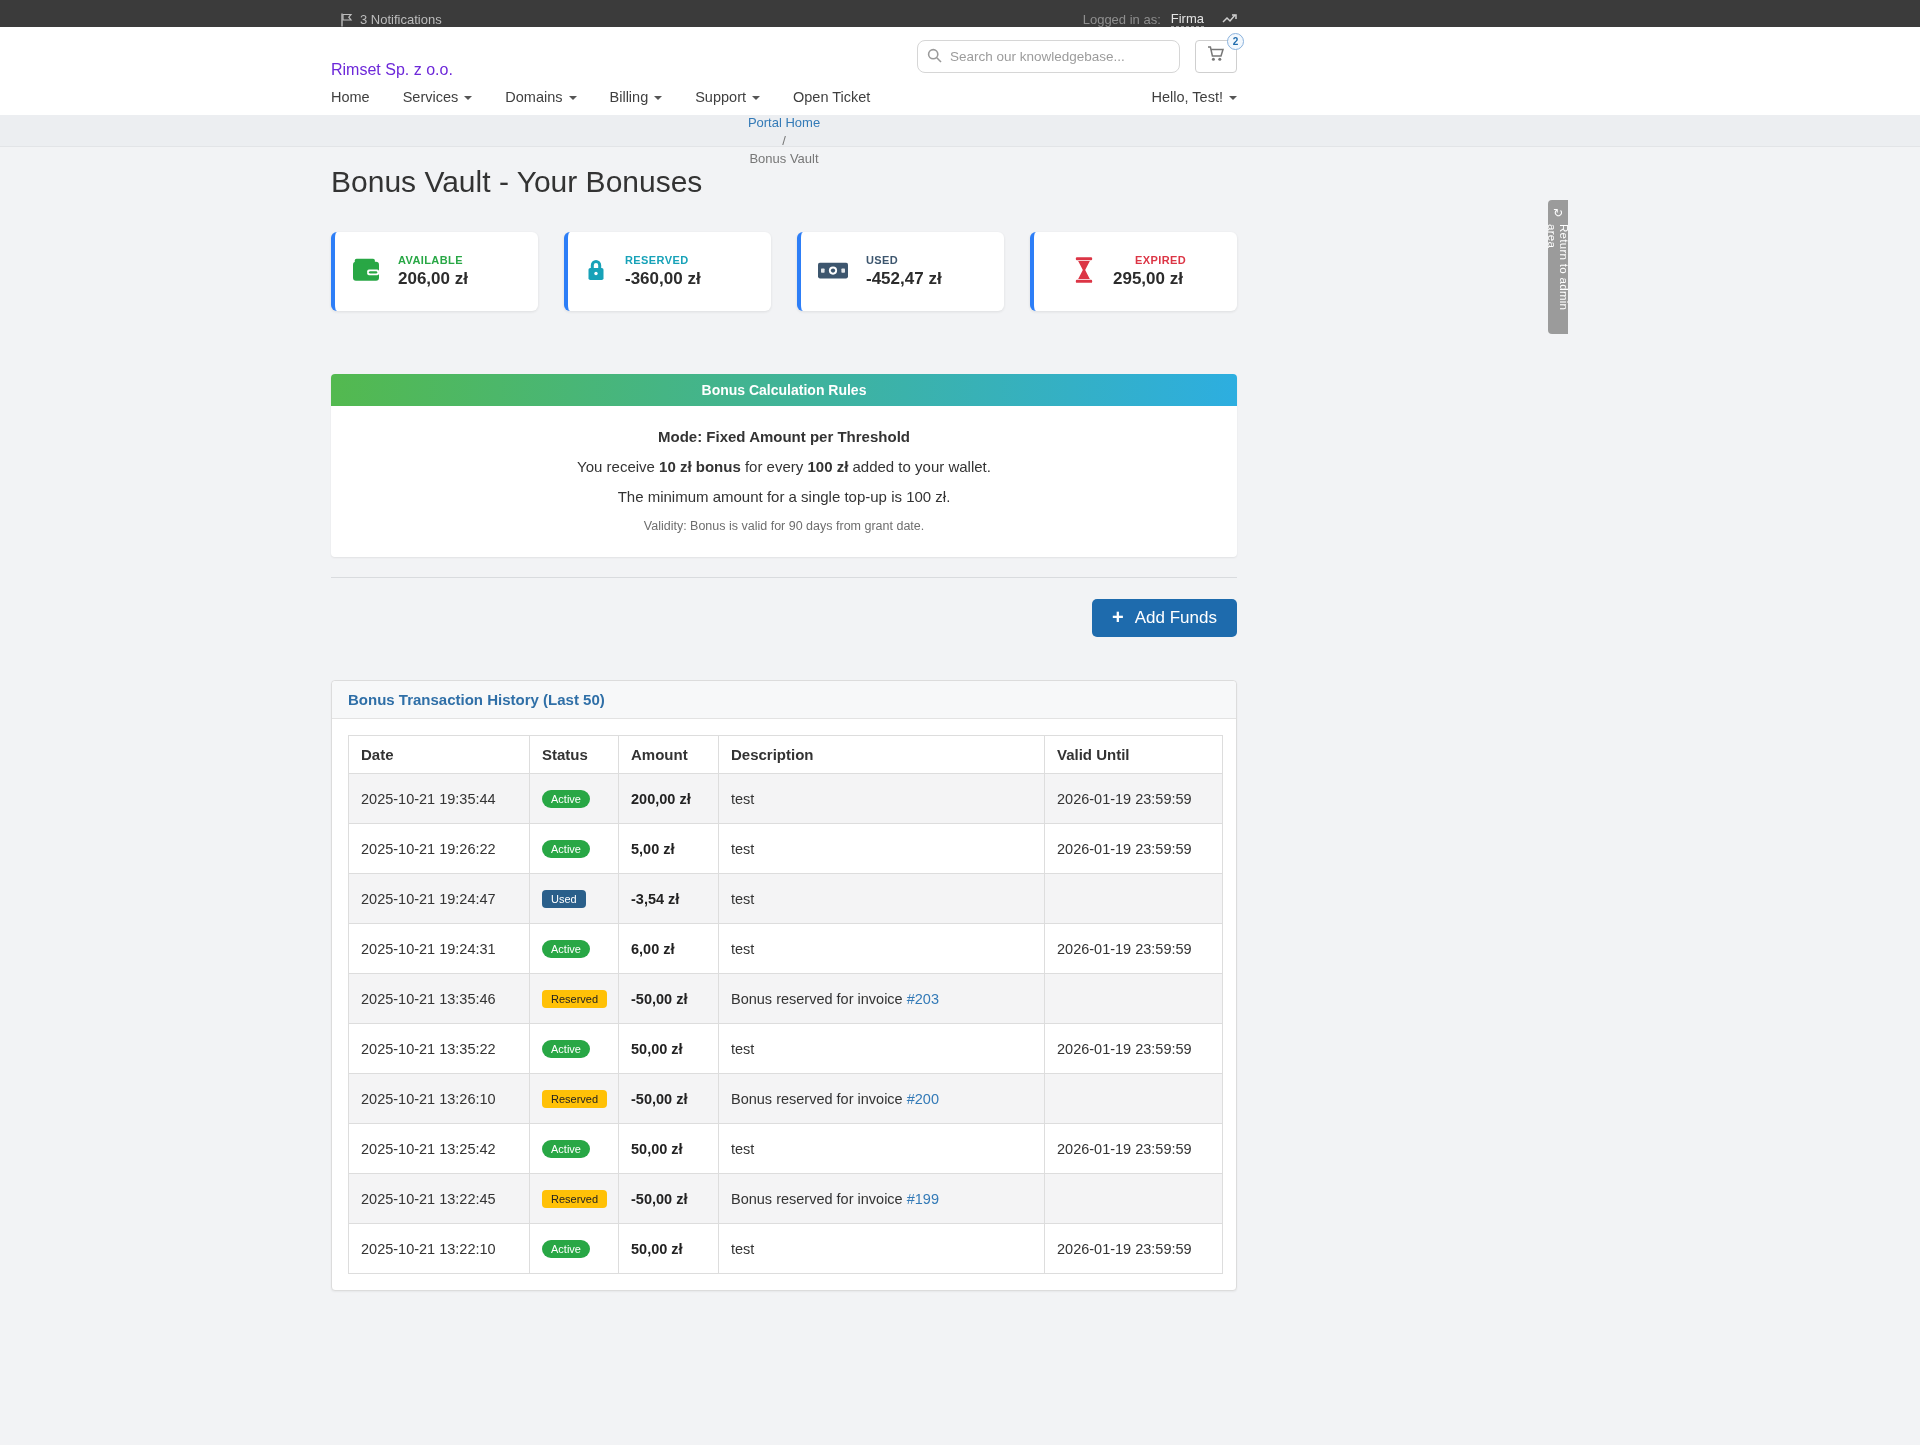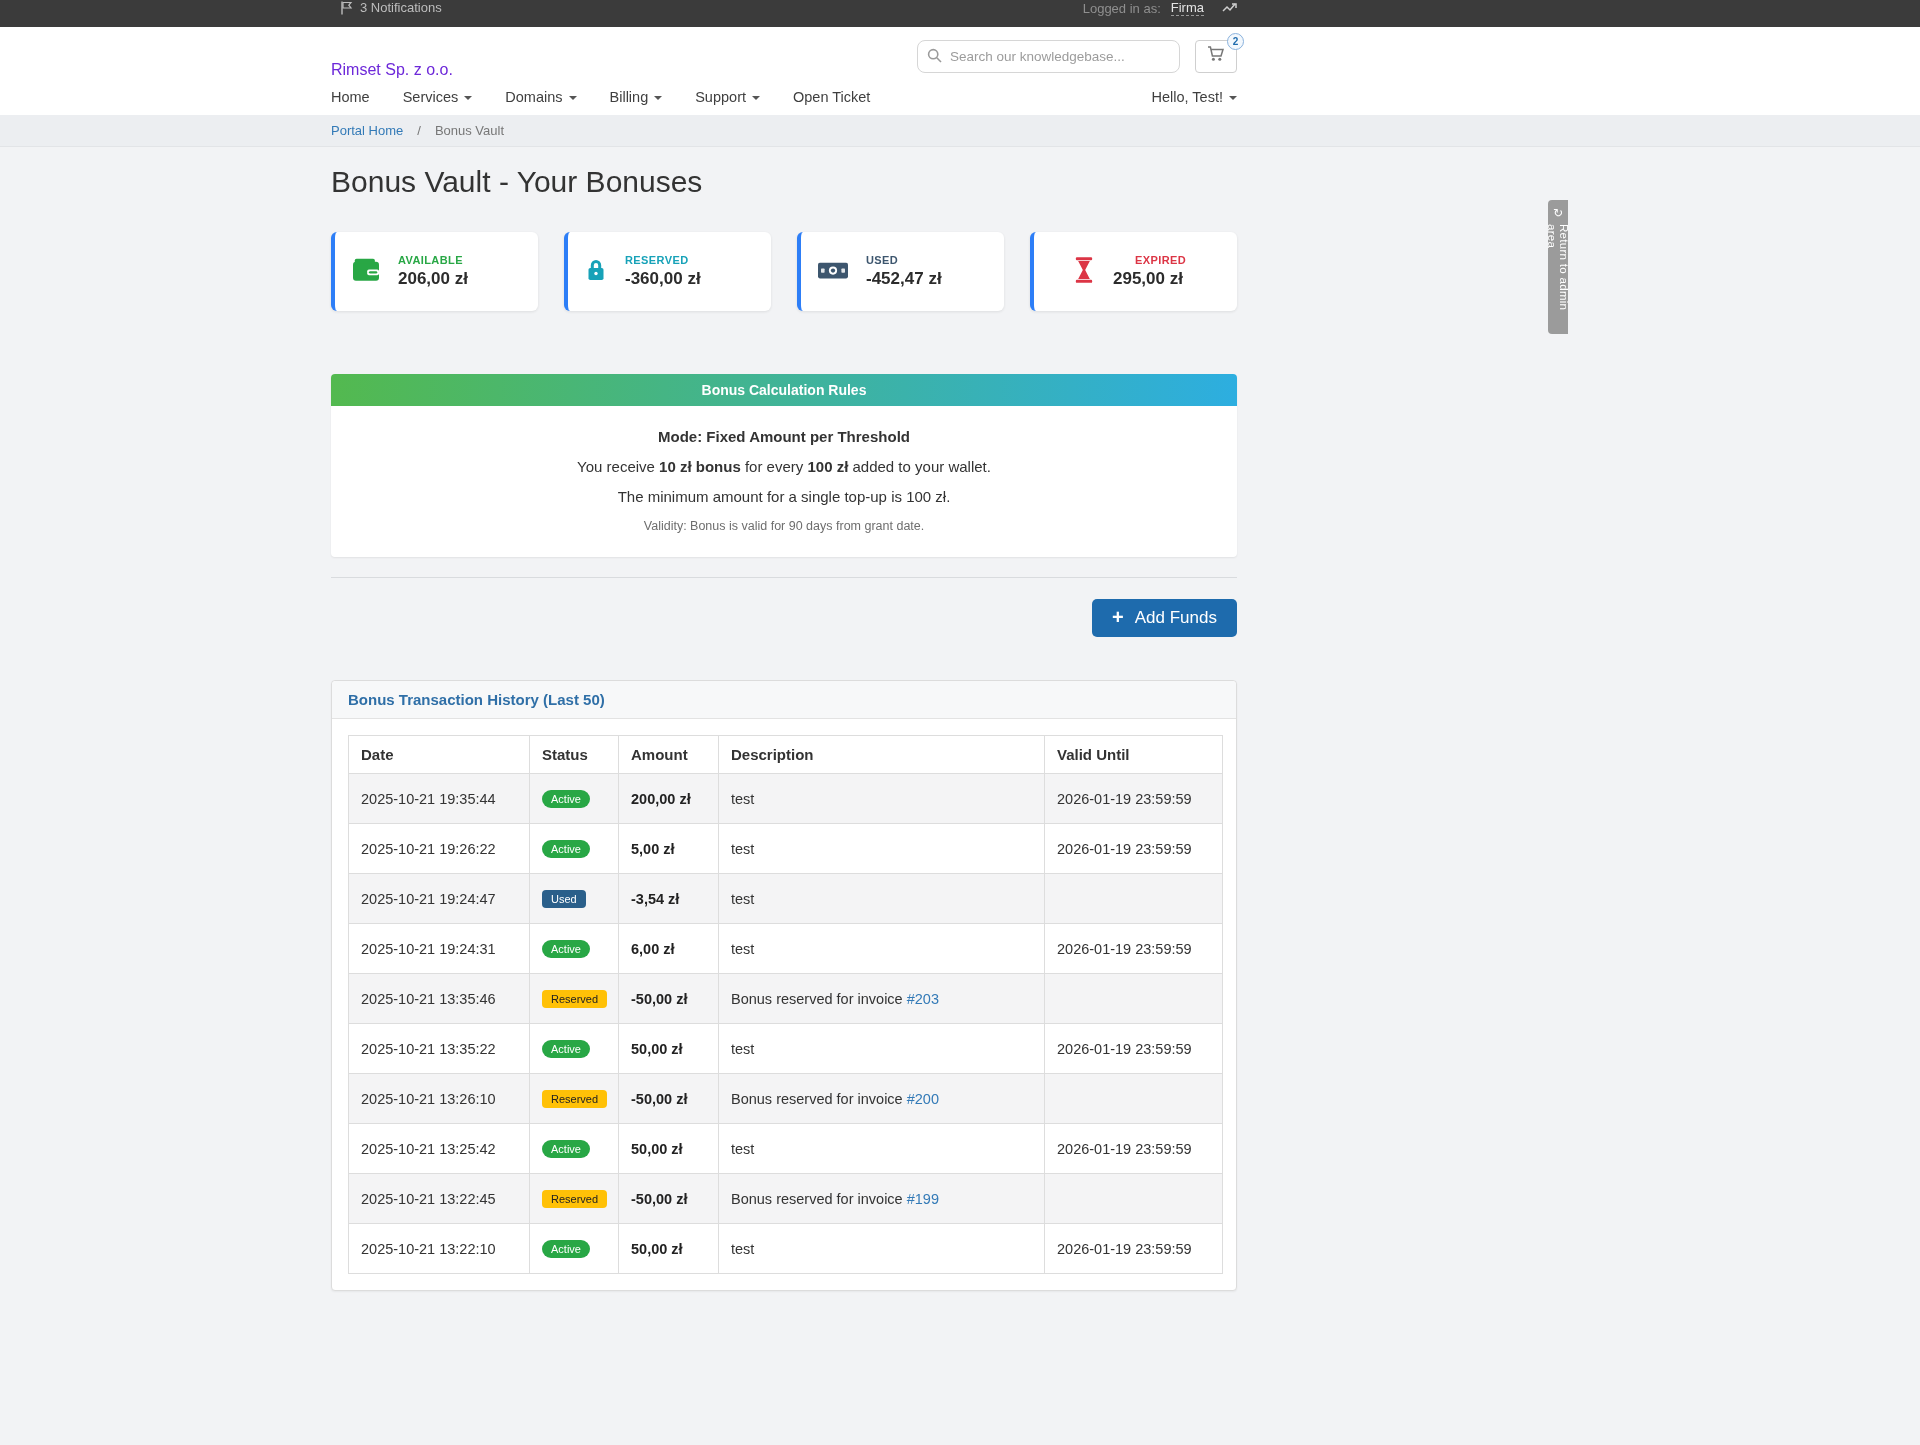--- a/index.html
+++ b/index.html
@@ -5,21 +5,21 @@
   * { box-sizing: border-box; margin: 0; padding: 0; }
   html,body { width:1920px; height:1445px; overflow:hidden; }
   body {
     font-family: "Liberation Sans", "DejaVu Sans", sans-serif;
     background:#f2f3f5; color:#333; position:relative;
   }
   .container { width:906px; margin-left:331px; }
 
   
   .topbar { height:27px; background:#3b3b3b; color:#bdbdbd; font-size:13px; }
-  .topbar .container { height:100%; display:flex; align-items:flex-start; justify-content:space-between; }
+  .topbar .container { height:100%; display:flex; align-items:flex-end; justify-content:space-between; }
   .topbar-left { display:flex; align-items:center; gap:7px; padding-left:10px; cursor:pointer; }
   .topbar-right { display:flex; align-items:center; gap:10px; }
   .muted-label { color:#8f8f8f; }
   .account-link { color:#e4e4e4; border-bottom:1px dashed #9a9a9a; cursor:pointer; }
   .topbar svg { display:block; }
 
   
   .header { background:#ffffff; }
   .header .container { padding:6px 0 5px; }
   .header-row1 { display:flex; align-items:center; }
@@ -42,21 +42,21 @@
     background:#f3f8fd; border:1px solid #8ab2dd; color:#1e6bad;
     font-size:10px; font-weight:bold; display:flex; align-items:center; justify-content:center;
   }
   .nav-row { display:flex; align-items:center; margin-top:10px; padding-bottom:5px; font-size:14.5px; }
   .nav-item { display:flex; align-items:center; gap:6px; color:#3f3f3f; margin-right:33px; cursor:pointer; text-decoration:none; }
   .nav-user { margin-left:auto; margin-right:0; }
   .caret { width:0; height:0; border-left:4px solid transparent; border-right:4px solid transparent; border-top:4px solid #555; margin-top:2px; }
 
   
   .breadcrumb-bar { height:32px; background:#eceef1; border-bottom:1px solid #e2e4e7; font-size:13px; }
-  .breadcrumb-bar .container { height:100%; display:flex; align-items:center; gap:14px; }
+  .breadcrumb-bar .container { height:100%; display:flex; align-items:center; gap:3px;flex-direction:column; }
   .bc-link { color:#337ab7; text-decoration:none; cursor:pointer; }
   .bc-sep, .bc-current { color:#777; }
 
   
   .main { min-height:1309px; }
   .page-title { font-size:30px; font-weight:400; color:#333; margin:18px 0 33px; }
 
   .stats-grid { display:grid; grid-template-columns:repeat(4,1fr); gap:26px; }
   .stat-card {
     height:79px; background:#fff; border-radius:6px; border-left:4px solid #2d7ef7;

